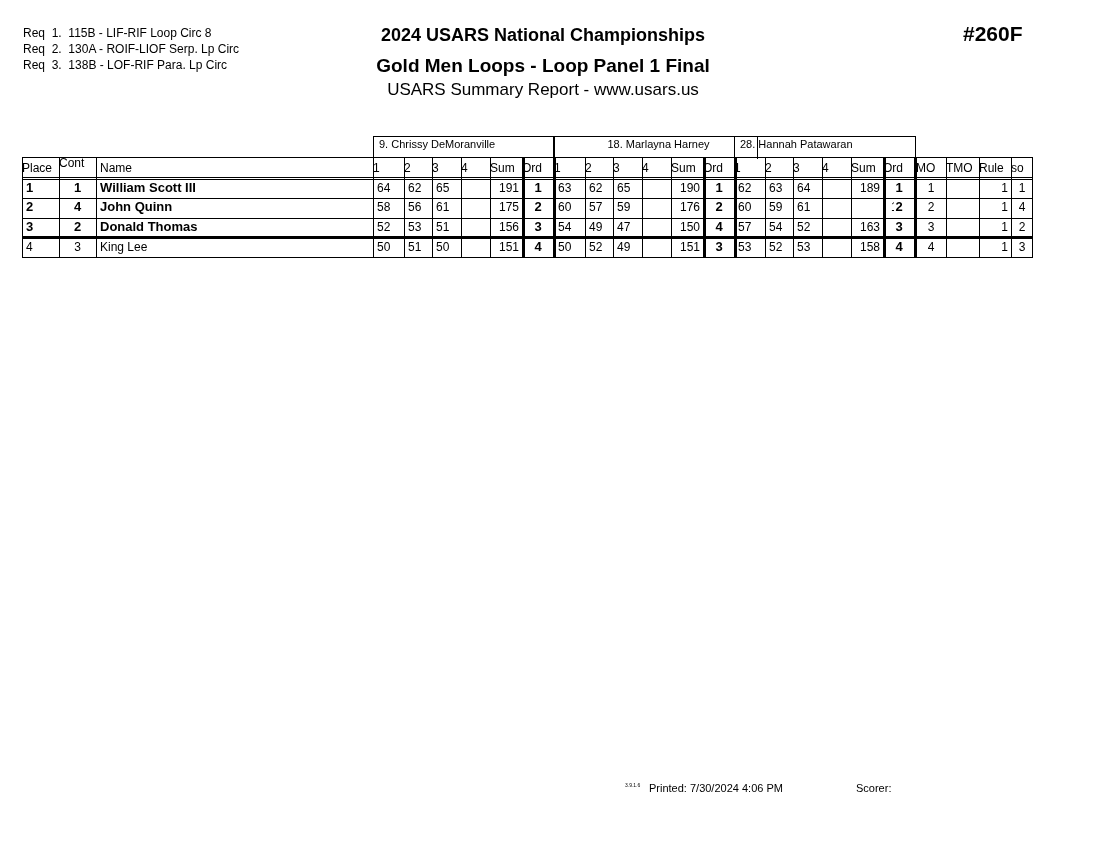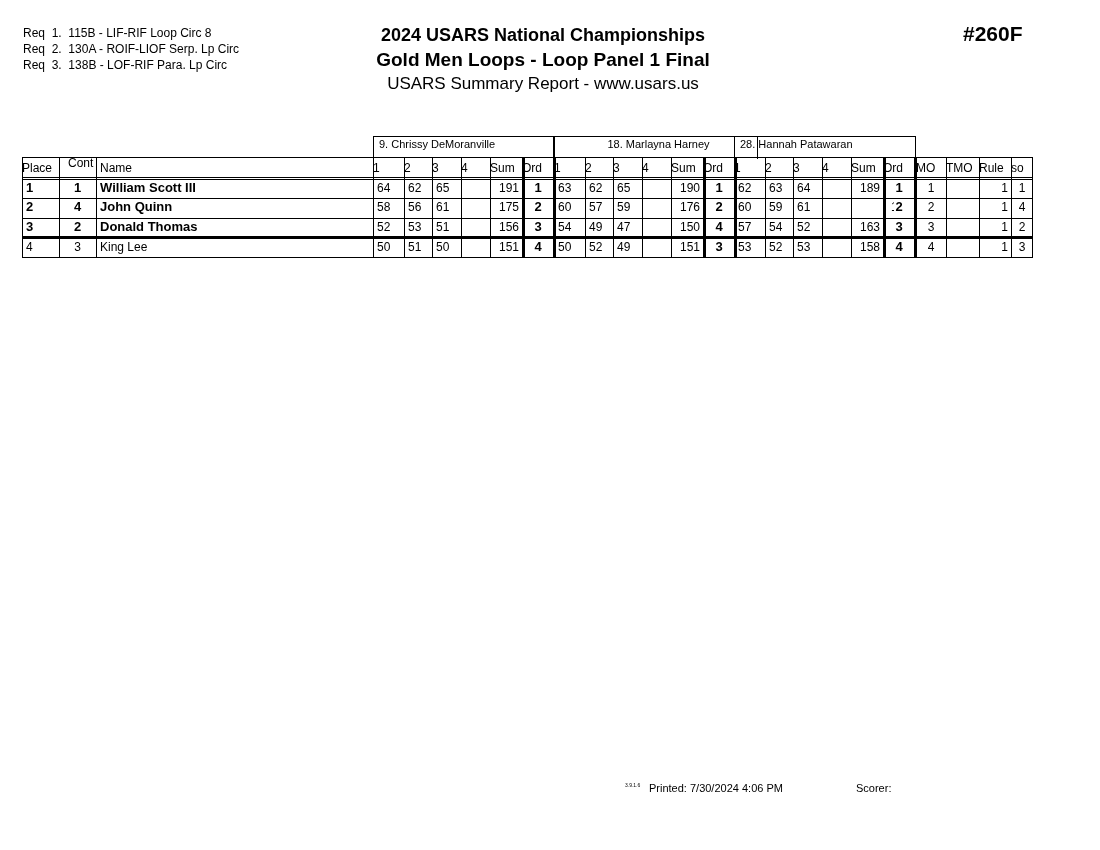--- a/index.html
+++ b/index.html
@@ -3,21 +3,21 @@
 <meta charset="utf-8">
 <style>
   html, body { margin:0; padding:0; background:#ffffff; }
   body { width:1100px; height:850px; position:relative; overflow:hidden;
          font-family:"Liberation Sans", sans-serif; color:#000; }
   .reqs { position:absolute; left:23px; top:25px; font-size:12px; line-height:16px; }
   .reqs div { white-space:pre; }
   .title-block { position:absolute; left:300px; top:24px; width:486px; text-align:center; }
   .t1 { font-size:18px; font-weight:bold; line-height:22px; }
   .t2 { font-size:15px; line-height:18px; }
-  .t3 { font-size:19px; font-weight:bold; line-height:25px; margin-top:1px; }
+  .t3 { font-size:19px; font-weight:bold; line-height:25px; margin-top:7px; }
   .t4 { font-size:17px; line-height:24px; }
   .event-no { position:absolute; left:963px; top:22px; font-size:21px; font-weight:bold; }
 
   .tbl { position:absolute; left:0; top:0; }
   .cell { position:absolute; box-sizing:border-box; font-size:12px; line-height:18px;
           white-space:nowrap; overflow:hidden; }
   .judge-hdr { position:absolute; box-sizing:border-box; border:1px solid #000; border-bottom:none;
                font-size:11px; line-height:14px; padding-left:5px; }
   .hdr { }
   .bold { font-weight:bold; font-size:13px; }
@@ -44,21 +44,21 @@
   <div class="t3">Gold Men Loops - Loop Panel 1 Final</div>
   <div class="t4">USARS Summary Report - www.usars.us</div>
 </div>
 <div class="event-no">#260F</div>
 
 <div id="results" class="tbl">
     <div class="judge-hdr" style="left: 373px; top: 136px; width: 181px; height: 23px;">9.  Chrissy DeMoranville</div>
     <div class="judge-hdr" style="left: 554px; top: 136px; width: 204px; height: 23px; text-align: center;">18.  Marlayna Harney</div>
     <div class="judge-hdr" style="left: 734px; top: 136px; width: 182px; height: 23px;">28.  Hannah Patawaran</div>
     <div class="cell hdr" style="left: 22px; width: 37px; top: 159px; height: 18px;">Place</div>
-    <div class="cell hdr" style="left: 59px; width: 37px; top: 154px; height: 18px; margin-left: 9px;">Cont</div>
+    <div class="cell hdr" style="left: 59px; width: 37px; top: 154px; height: 18px;">Cont</div>
     <div class="cell left" style="left: 96px; width: 277px; top: 159px; height: 18px;">Name</div>
     <div class="cell hdr" style="left: 373px; width: 31px; top: 159px; height: 18px;">1</div>
     <div class="cell hdr" style="left: 404px; width: 28px; top: 159px; height: 18px;">2</div>
     <div class="cell hdr" style="left: 432px; width: 29px; top: 159px; height: 18px;">3</div>
     <div class="cell hdr" style="left: 461px; width: 29px; top: 159px; height: 18px;">4</div>
     <div class="cell hdr" style="left: 490px; width: 32px; top: 159px; height: 18px;">Sum</div>
     <div class="cell hdr" style="left: 522px; width: 32px; top: 159px; height: 18px;">Ord</div>
     <div class="cell hdr" style="left: 554px; width: 31px; top: 159px; height: 18px;">1</div>
     <div class="cell hdr" style="left: 585px; width: 28px; top: 159px; height: 18px;">2</div>
     <div class="cell hdr" style="left: 613px; width: 29px; top: 159px; height: 18px;">3</div>

